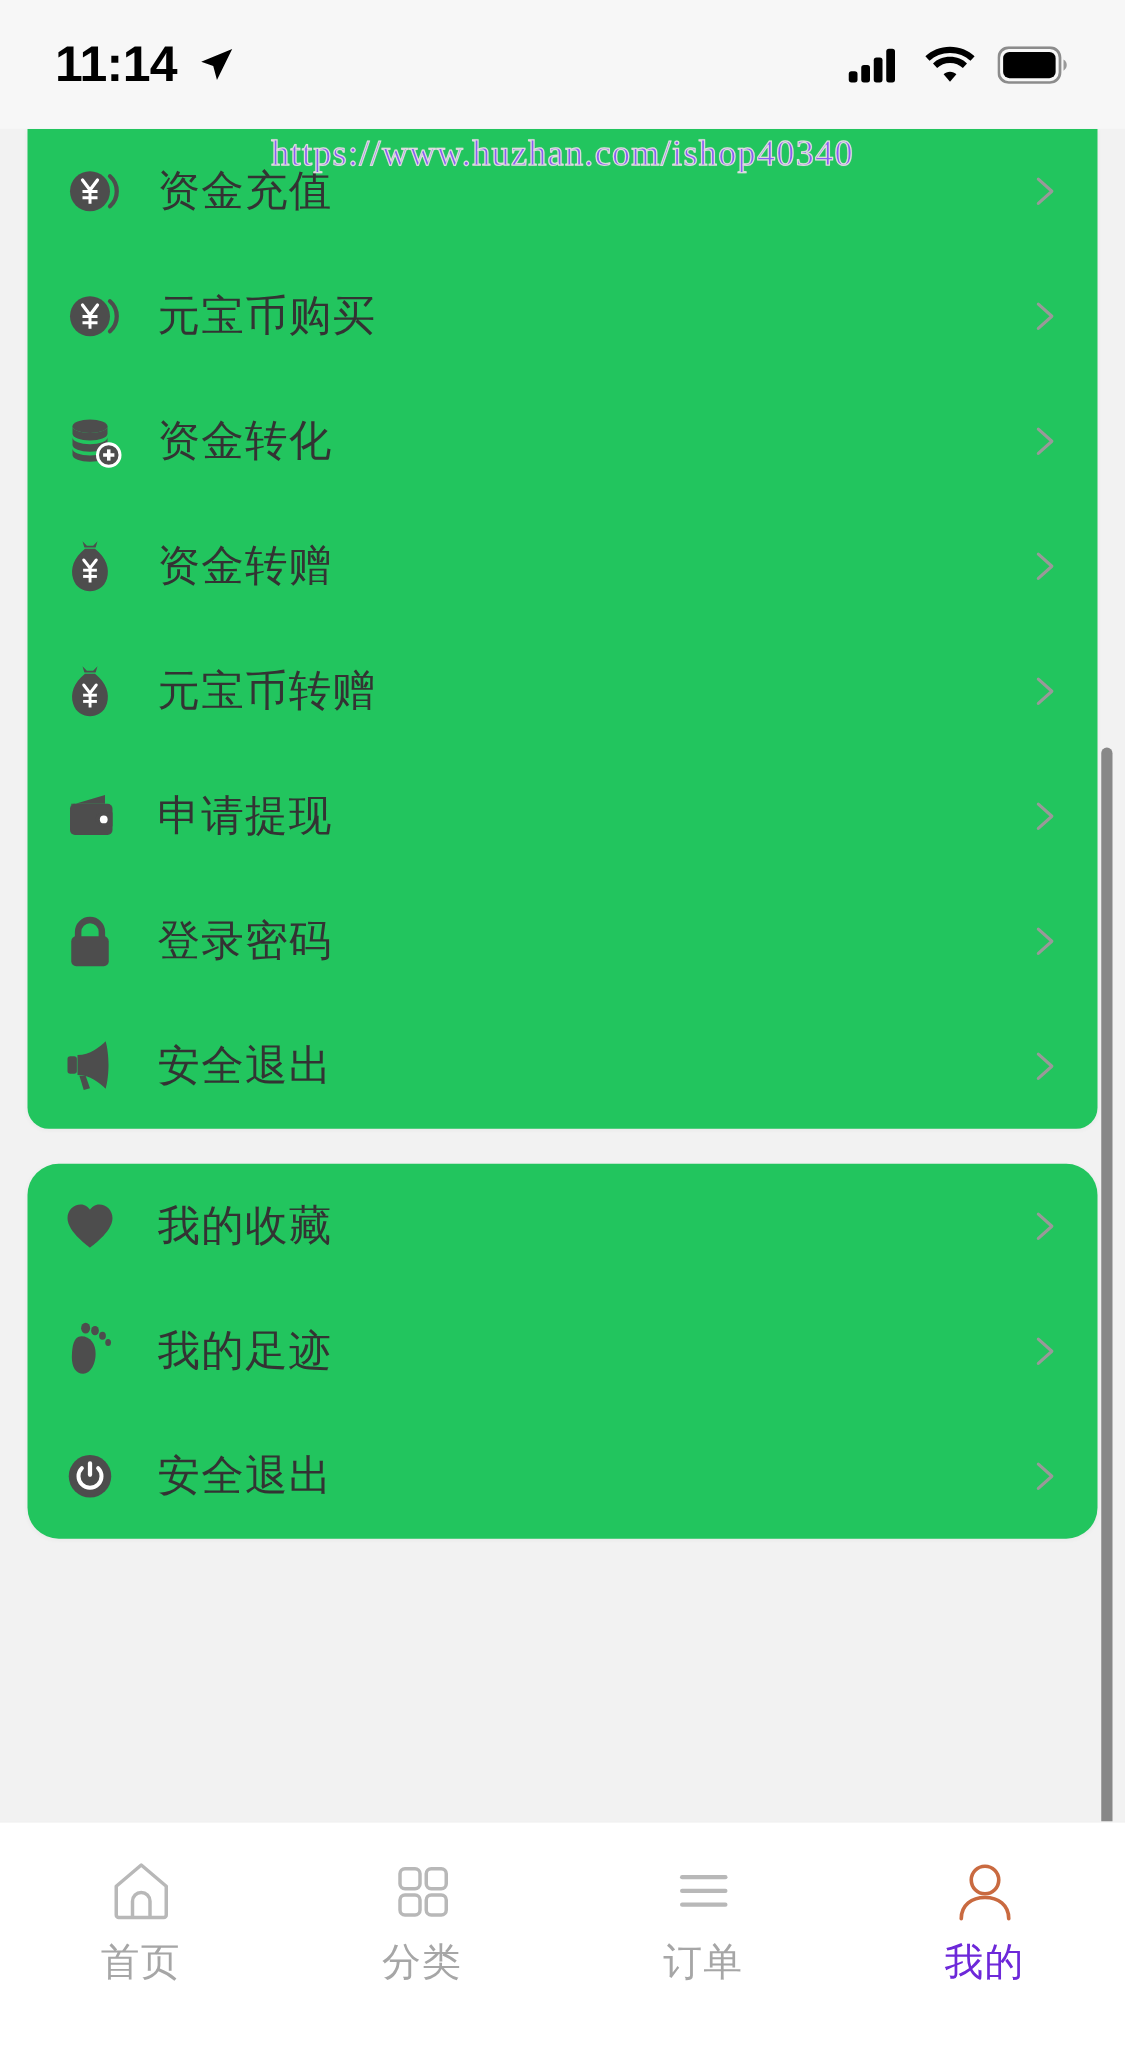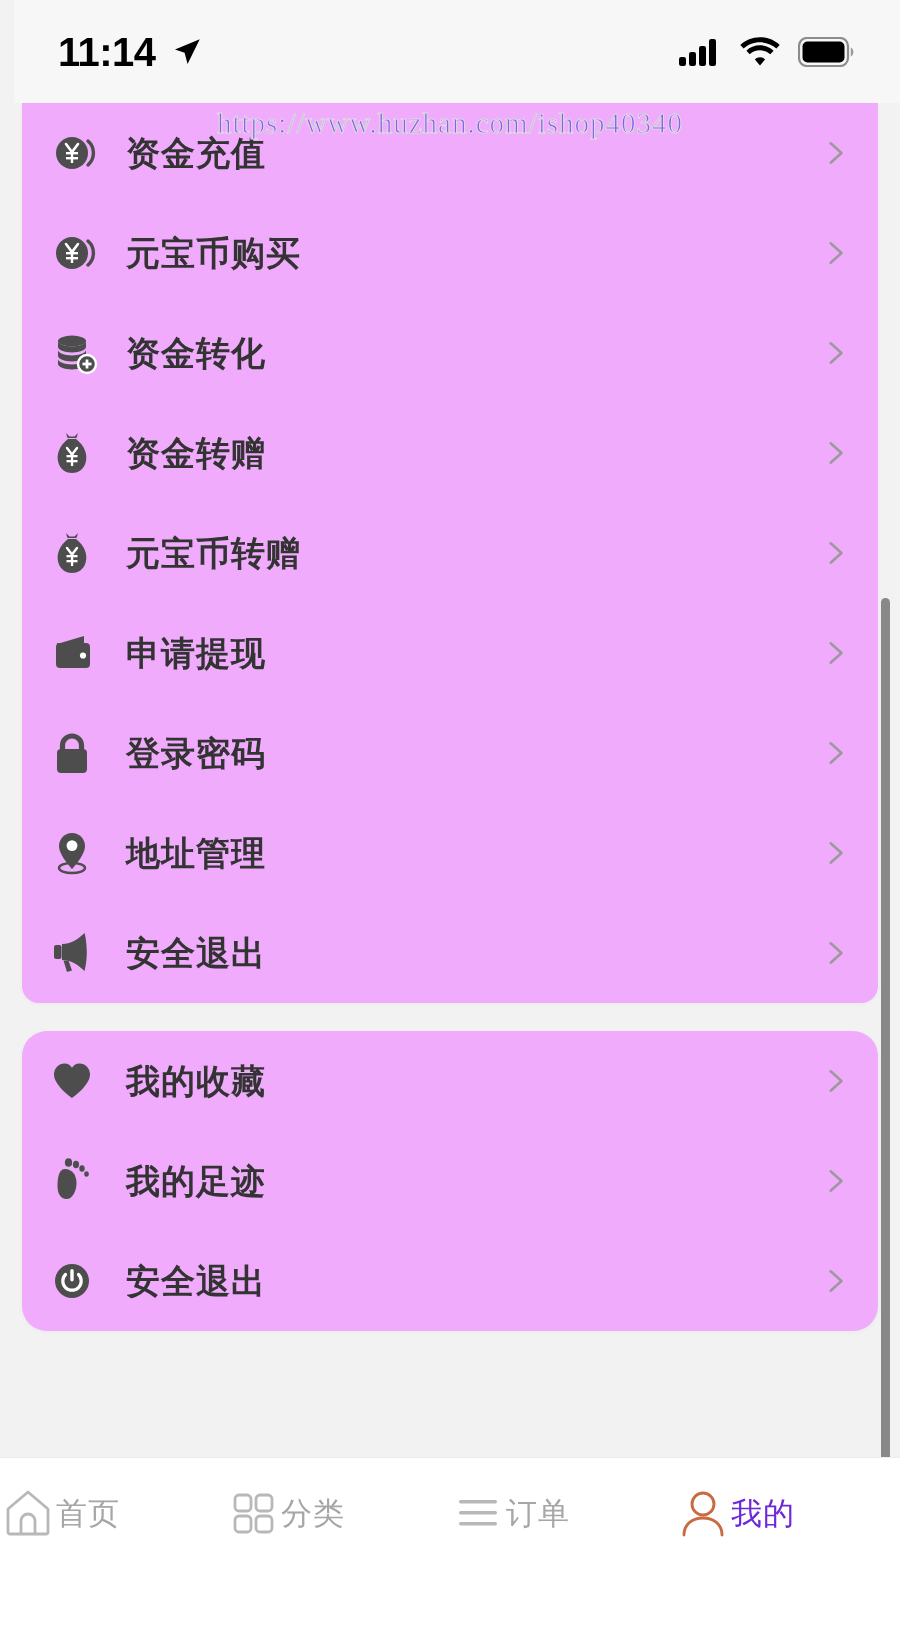--- a/index.html
+++ b/index.html
@@ -17,21 +17,21 @@
     display:flex; flex-direction:column;
   }
 
   
   .statusbar {
     height:103px; flex:0 0 103px;
     background:#f7f7f7;
     display:flex; align-items:center;
     justify-content:space-between;
     padding:0 46px 0 44px;
-    position:relative; z-index:5;margin-left:14px;
+    position:relative; z-index:5;
   }
   .sb-left { display:flex; align-items:center; gap:14px; }
   .sb-time {
     font-size:40px; font-weight:600; color:#000;
     letter-spacing:-0.5px; line-height:1;
   }
   .loc-arrow { display:block; }
   .sb-right { display:flex; align-items:center; gap:17px; }
 
   
@@ -45,25 +45,24 @@
     font-family:"Liberation Serif","DejaVu Serif",serif;
     font-size:29px; letter-spacing:1px;
     color:#8b5cf6;
     -webkit-text-stroke:1px #dcdcdc;
     text-shadow:0 0 1px #e4e4e4;
     z-index:4; pointer-events:none;
     white-space:nowrap;
   }
 
   .card {
-    background:#f0abfc;
+    background:#22c55e;
     margin:12px 22px;
     border-radius:17px;
     box-shadow:0 1px 4px rgba(0,0,0,0.045);
-    font-weight:bold;
   }
   .card.first {
     border-top-left-radius:0; border-top-right-radius:0;
     margin-top:0;
   }
   .card.second { margin-top:28px;border-radius:25px; }
 
   .row {
     height:100px;
     display:flex; align-items:center;
@@ -94,22 +93,22 @@
 
   
   .tabbar {
     flex:0 0 180px; height:180px;
     background:#ffffff;
     border-top:1px solid #ededed;
     display:flex; align-items:flex-start;
     padding-top:26px;
   }
   .tab {
-    flex:1 1 0; display:flex; flex-direction:row;
-    align-items:center; 
+    flex:1 1 0; display:flex; flex-direction:column;
+    align-items:center; gap:12px;
   }
   .tab .ticon { height:58px; display:flex; align-items:center; }
   .tab .tlabel {
     font-size:31px; color:#a6a6a6; letter-spacing:1px; line-height:1;
   }
   .tab.active .tlabel { color:#6d28d9; }
 </style>
 </head>
 <body>
 
@@ -256,33 +255,20 @@
             <path d="M12.5 23 v-4.5 a9.5 9.5 0 0 1 19 0 V23" fill="none" stroke="#4d4d4d" stroke-width="5.2"></path>
             <rect x="7" y="22" width="30" height="24" rx="4" fill="#4d4d4d"></rect>
           </svg>
         </span>
         <span class="label">登录密码</span>
         <svg class="chev" viewBox="0 0 24 24">
           <path d="M8 3 L18 12 L8 21" stroke="#999" stroke-width="2.3" fill="none" stroke-linecap="round" stroke-linejoin="round"></path>
         </svg>
       </div>
 
-      <div class="row">
-        <span class="ic">
-          <svg width="52" height="52" viewBox="0 0 52 52">
-            <path d="M22 6 C14.8 6 9 11.8 9 19 C9 28.5 22 42 22 42 C22 42 35 28.5 35 19 C35 11.8 29.2 6 22 6 Z" fill="#4d4d4d"></path>
-            <circle cx="22" cy="18.6" r="5.4" fill="#ffffff"></circle>
-            <ellipse cx="22" cy="41" rx="13" ry="5" fill="none" stroke="#4d4d4d" stroke-width="2.4"></ellipse>
-          </svg>
-        </span>
-        <span class="label">地址管理</span>
-        <svg class="chev" viewBox="0 0 24 24">
-          <path d="M8 3 L18 12 L8 21" stroke="#999" stroke-width="2.3" fill="none" stroke-linecap="round" stroke-linejoin="round"></path>
-        </svg>
-      </div>
 
       <div class="row">
         <span class="ic">
           <svg width="52" height="52" viewBox="0 0 52 52">
             <rect x="4" y="18" width="7.5" height="14" rx="2.2" fill="#4d4d4d"></rect>
             <path d="M12 17 C22 17 30 10.5 34.5 6 C36 11 36.8 19 36.8 25 C36.8 31 36 39 34.5 44 C30 39.5 22 33 12 33 Z" fill="#4d4d4d"></path>
             <path d="M13.5 33.5 L18.5 33.5 L22 43.5 L17 45 Z" fill="#4d4d4d"></path>
           </svg>
         </span>
         <span class="label">安全退出</span>

